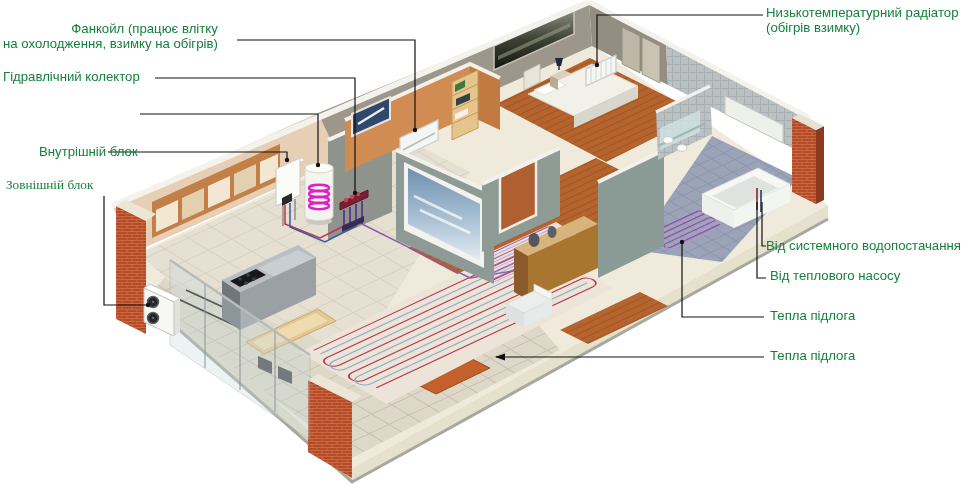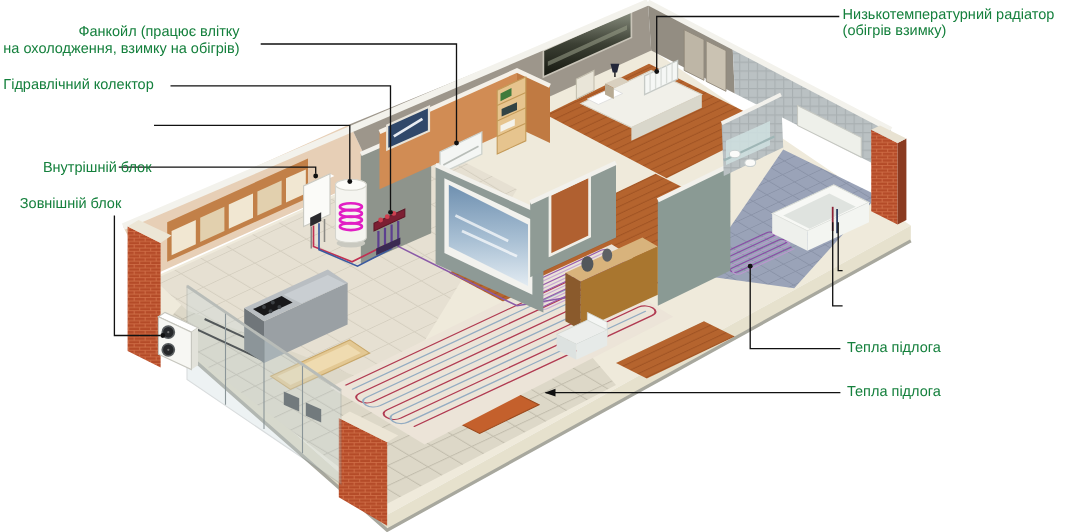--- a/index.html
+++ b/index.html
@@ -311,18 +311,20 @@
         <circle cx="597" cy="65" r="2.2"></circle>
   <circle cx="682" cy="242" r="2.2"></circle>
   <polygon points="495,357 505,353.5 505,360.5"></polygon>
 </g>
 </svg>
 
 <div class="lbl" style="left:3px;top:22px;text-align:right;">Фанкойл (працює влітку
 на охолодження, взимку на обігрів)</div>
 <div class="lbl" style="left:3px;top:70px;text-align:right;">Гідравлічний колектор</div>
 <div class="lbl" style="left:19px;top:145px;margin-left:20px;">Внутрішній блок</div>
-<div class="lbl" style="left:18px;top:178px;">Зовнішній блок</div>
+<div class="lbl" style="left:6px;top:178px;font-family:Liberation Serif, serif;">Зовнішній блок</div>
 <div class="lbl" style="left:766px;top:6px;">Низькотемпературний радіатор
 (обігрів взимку)</div>
+<div class="lbl" style="left:766px;top:239px;">Від системного водопостачання</div>
+<div class="lbl" style="left:770px;top:269px;">Від теплового насосу</div>
 <div class="lbl" style="left:770px;top:309px;">Тепла підлога</div>
 <div class="lbl" style="left:770px;top:349px;">Тепла підлога</div>
 </div>
 
 </body></html>

